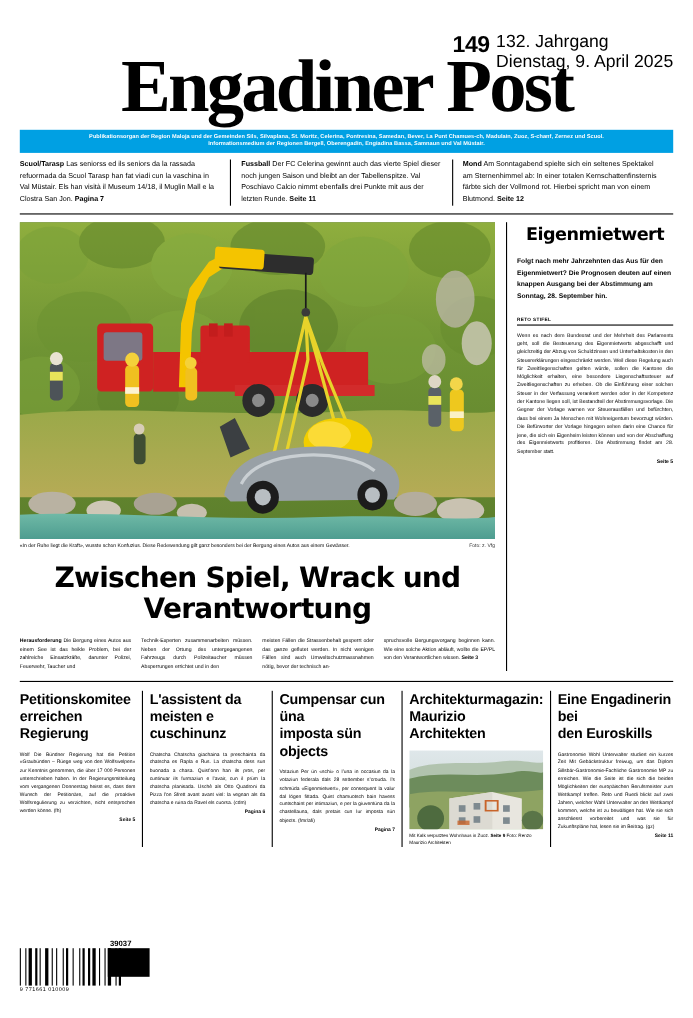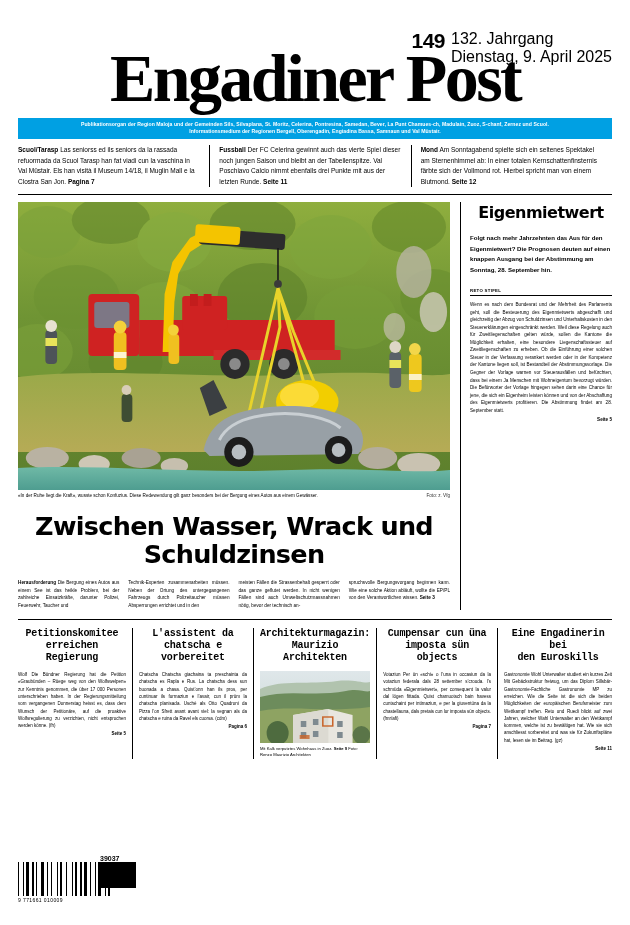--- a/index.html
+++ b/index.html
@@ -103,25 +103,25 @@
   .rc-pageref { font-size: 4.65px; font-weight: bold; text-align: right; margin-top: 3px; }
 
   
   .bottom-rule { border-top: 1.4px solid #000; margin-top: 9px; }
   .bottom { display: flex; margin-top: 8px; }
   .bcol { flex: 1; padding: 0 6px; }
   .bcol + .bcol { border-left: 0.6px solid #000; }
   .bcol:first-child { padding-left: 0; }
   .bcol:last-child { padding-right: 0; }
   .bhead {
-    font-family: Liberation Mono, monospace;
+    font-family: Liberation Sans, sans-serif;
     font-weight: bold;
-    font-size: 10px;
+    font-size: 13px;
     line-height: 1.22;
-    text-align: center;
+    text-align: left;
     letter-spacing: -0.2px;
     min-height: 22px;
   }
   .bbody { font-size: 4.5px; line-height: 1.62; text-align: justify; margin-top: 7px; }
   .bpage { font-size: 4.5px; font-weight: bold; text-align: right; margin-top: 2px; }
   .bphoto { width: 100%; height: 72px; margin-top: 7px; overflow: hidden; }
   .bphoto svg { display:block; width: 100%; height: 100%; }
   .bphoto-cap { font-size: 4.2px; line-height: 1.5; margin-top: 3px; }
 
   
@@ -297,21 +297,21 @@
 
           <path d="M0,266 C80,262 180,272 280,268 C350,265 410,272 442,268 L442,288 L0,288 Z" fill="url(#water)"></path>
         </svg>
       </div>
 
       <div class="caption">
         <span>«In der Ruhe liegt die Kraft», wusste schon Konfuzius. Diese Redewendung gilt ganz besonders bei der Bergung eines Autos aus einem Gewässer.</span>
         <span class="credit">Foto: z. Vfg</span>
       </div>
 
-      <div class="headline">Zwischen Wasser, Wrack und Schuldzinsen</div>
+      <div class="headline">Zwischen Spiel, Wrack und Verantwortung</div>
 
       <div class="lead">
         <div class="lead-col">
           <b>Herausforderung</b>
           <span>Die Bergung eines Autos aus einem See ist das heikle Problem, bei der zahlreiche Einsatzkräfte, darunter Polizei, Feuerwehr, Taucher und</span>
         </div>
         <div class="lead-col">Technik-Experten zusammenarbeiten müssen. Neben der Ortung des untergegangenen Fahrzeugs durch Polizeitaucher müssen Absperrungen errichtet und in den</div>
         <div class="lead-col">meisten Fällen die Strassenbehalt gesperrt oder das ganze geflutet werden. In nicht wenigen Fällen sind auch Umweltschutzmassnahmen nötig, bevor der technisch an-</div>
         <div class="lead-col">
           <span>spruchsvolle Bergungsvorgang beginnen kann. Wie eine solche Aktion abläuft, wollte die EP/PL von den Verantwortlichen wissen.</span>
@@ -342,27 +342,39 @@
       <div class="bbody">
         <span>Wolf Die Bündner Regierung hat die Petition «Graubünden – Rüege weg von den Wolfswelpen» zur Kenntnis genommen, die über 17 000 Personen unterschrieben haben. In der Regierungsmitteilung vom vergangenen Donnerstag heisst es, dass dem Wunsch der Petitionäre, auf die proaktive Wolfsregulierung zu verzichten, nicht entsprochen werden könne.</span>
         <span>(fh)</span>
       </div>
       <div class="bpage">Seite 5</div>
     </div>
 
     <div class="bcol">
       <div class="bhead">
         <div>L'assistent da</div>
-        <div>chatscha e vorbereitet</div>
+        <div>meisten e cuschinunz</div>
       </div>
       <div class="bbody">
         <span>Chatscha Chatscha giachaina ta preschainta da chatscha es Rapla e Rus. La chatscha dess sun buonada a chasa. Quist’onn han ils pros, per cuntinuar ils furmaziun e l’avair, cun il prüm la chatscha planisada. Uschè als Otto Quadroni da Pizza l’on Sfrett avant avant viel: la vegnan als da chatscha e ruina da Ravel els cuorsa.</span>
         <span>(cdm)</span>
       </div>
       <div class="bpage">Pagina 6</div>
+    </div>
+
+    <div class="bcol">
+      <div class="bhead">
+        <div>Cumpensar cun üna</div>
+        <div>imposta sün objects</div>
+      </div>
+      <div class="bbody">
+        <span>Votaziun Per ün «schi» o l’una in occasiun da la votaziun federala dals 28 settember s’crouda. I’s schmüda «Eigenmietwert», per consequent la valur dal lögen fittada. Quist chamuotsch bain havess cuntschaint per intimaziun, e per la giuventüna da la chastellauna, dals pretais cun lur imposta sün objects.</span>
+        <span>(fmr/afi)</span>
+      </div>
+      <div class="bpage">Pagina 7</div>
     </div>
 
     <div class="bcol">
       <div class="bhead">
         <div>Architekturmagazin:</div>
         <div>Maurizio Architekten</div>
       </div>
       <div class="bphoto">
         <svg viewBox="0 0 100 72" preserveAspectRatio="none">
           <defs>
@@ -394,32 +406,20 @@
       </div>
       <div class="bphoto-cap">
         <span>Mit Kalk verputztes Wohnhaus in Zuoz.</span>
         <b>Seite 9</b>
         <span>Foto: Renzo Maurizio Architekten</span>
       </div>
     </div>
 
     <div class="bcol">
       <div class="bhead">
-        <div>Cumpensar cun üna</div>
-        <div>imposta sün objects</div>
-      </div>
-      <div class="bbody">
-        <span>Votaziun Per ün «schi» o l’una in occasiun da la votaziun federala dals 28 settember s’crouda. I’s schmüda «Eigenmietwert», per consequent la valur dal lögen fittada. Quist chamuotsch bain havess cuntschaint per intimaziun, e per la giuventüna da la chastellauna, dals pretais cun lur imposta sün objects.</span>
-        <span>(fmr/afi)</span>
-      </div>
-      <div class="bpage">Pagina 7</div>
-    </div>
-
-    <div class="bcol">
-      <div class="bhead">
         <div>Eine Engadinerin bei</div>
         <div>den Euroskills</div>
       </div>
       <div class="bbody">
         <span>Gastronomie Wohl Unterwalter studiert ein kurzes Zeit Mit Gebäckstruktur freiwug, um das Diplom Sillsbär-Gastronomie-Fachliche Gastronomie MP zu erreichen. Wie die Seite ist die sich die beiden Möglichkeiten der europäischen Berufsmeister zum Wettkampf treffen. Reto und Ruedi blickt auf zwei Jahren, welcher Wahl Unterwalter an den Wettkampf kommen, welche ist zu bewältigen hat. Wie sie sich anschliesst vorbereitet und was sie für Zukunftspläne hat, lesen sie im Beitrag.</span>
         <span>(gz)</span>
       </div>
       <div class="bpage">Seite 11</div>
     </div>
   </div>

